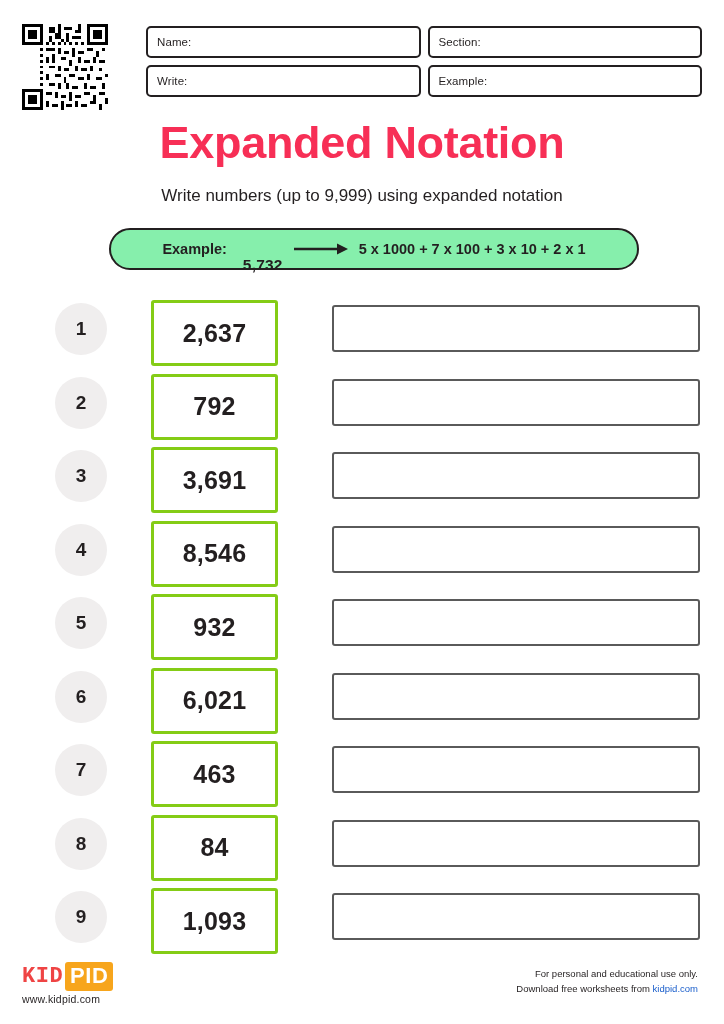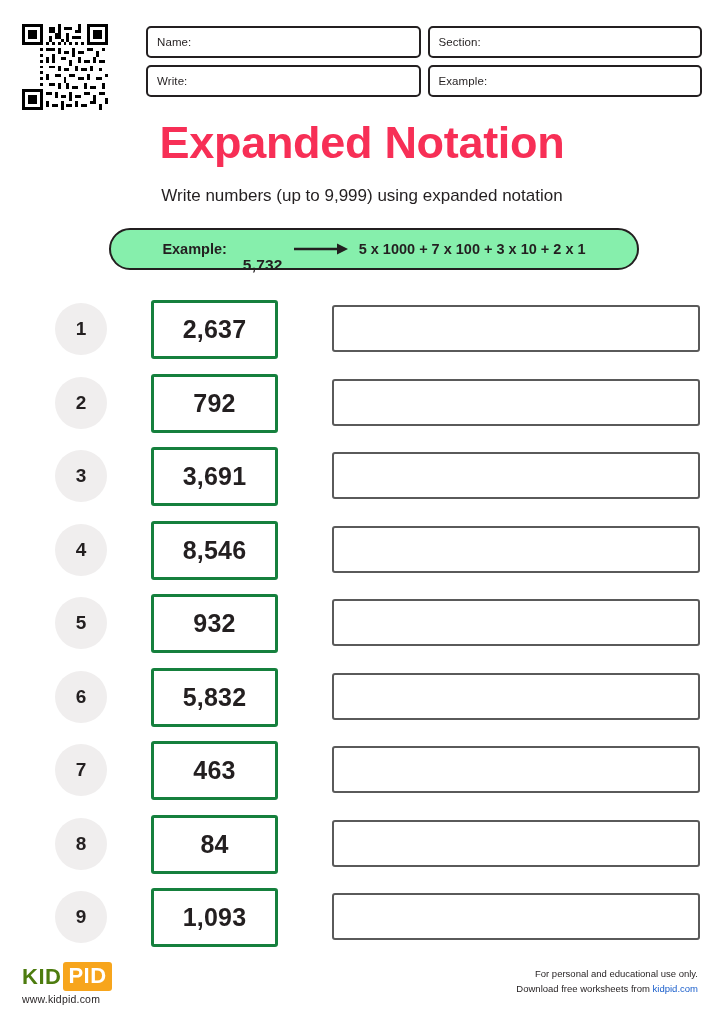--- a/index.html
+++ b/index.html
@@ -155,22 +155,22 @@
     justify-content: center;
     font-size: 19px;
     font-weight: bold;
     color: #231f20;
   }
   .num-box {
     position: absolute;
     left: 96px;
     top: 2px;
     width: 127px;
-    height: 59px;
-    border: 3px solid #15803d;
+    height: 66px;
+    border: 3px solid #84cc16;
     border-radius: 3px;
     box-sizing: border-box;
     background: #fff;
     display: flex;
     align-items: center;
     justify-content: center;
     font-size: 25px;
     font-weight: bold;
     letter-spacing: .2px;
   }
@@ -199,21 +199,21 @@
     left: 22px;
     top: 0px;
   }
   .brand-logo {
     display: flex;
     align-items: center;
     font-size: 22px;
     font-weight: bold;
     letter-spacing: .5px;
   }
-  .brand-kid { color: #4d7c0f; }
+  .brand-kid { color: #ef4444; font-family: Liberation Mono, monospace; }
   .brand-pid {
     background: #f7a51c;
     color: #ffffff;
     padding: 1px 5px 2px 5px;
     margin-left: 2px;
     border-radius: 3px;
   }
   .brand-url {
     margin-top: 2px;
     font-size: 10.5px;
@@ -405,21 +405,21 @@
     </div>
 
     <div class="row">
       <div class="bullet">5</div>
       <div class="num-box">932</div>
       <div class="answer-box"></div>
     </div>
 
     <div class="row">
       <div class="bullet">6</div>
-      <div class="num-box">5,832</div>
+      <div class="num-box">6,021</div>
       <div class="answer-box"></div>
     </div>
 
     <div class="row">
       <div class="bullet">7</div>
       <div class="num-box">463</div>
       <div class="answer-box"></div>
     </div>
 
     <div class="row">

